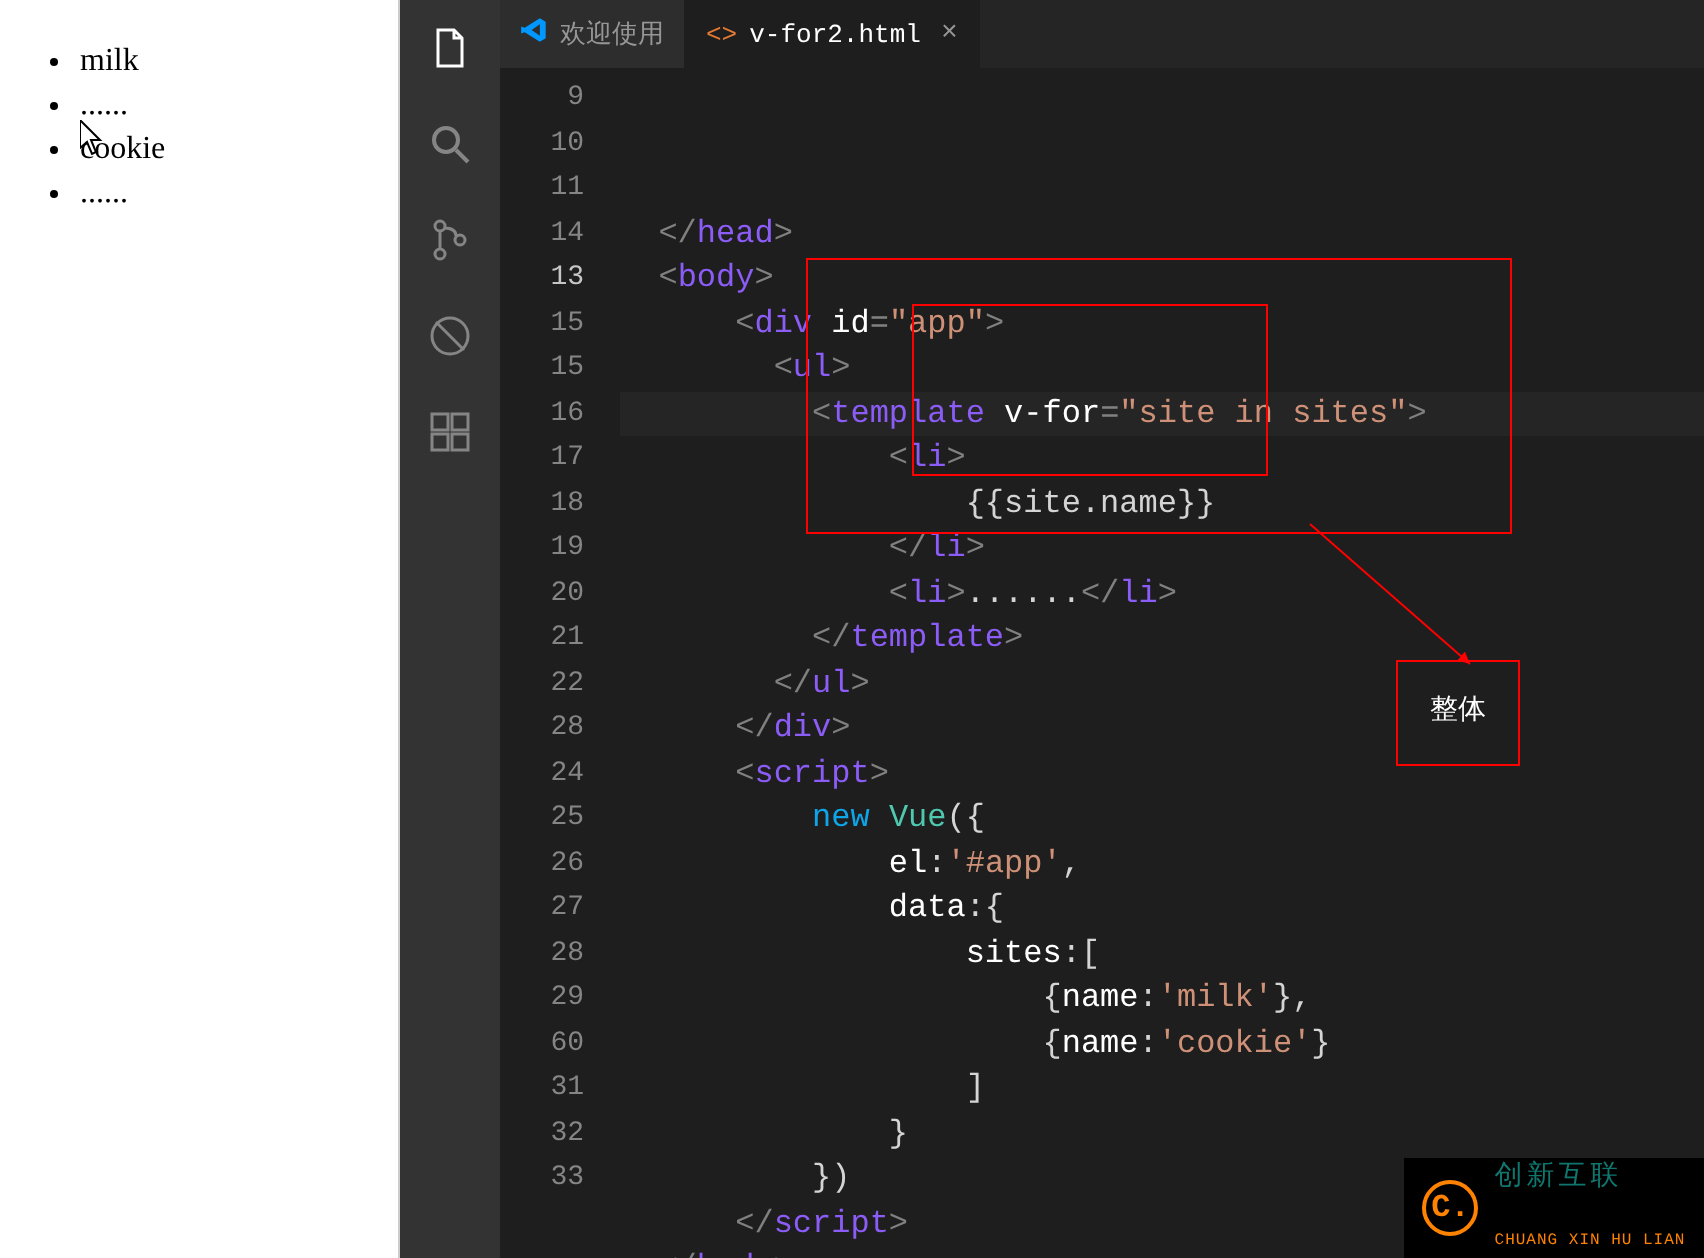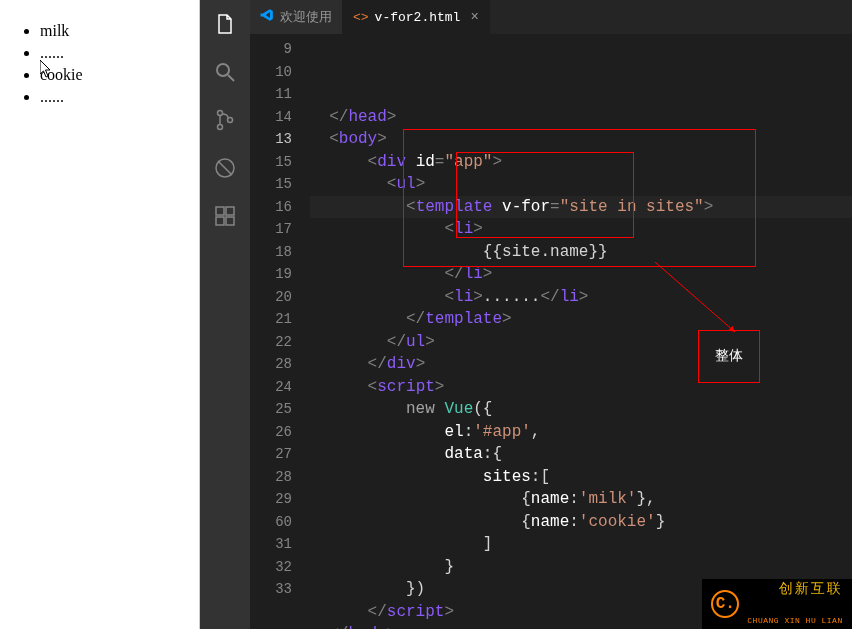--- a/index.html
+++ b/index.html
@@ -122,21 +122,21 @@
       padding-top: 3px;
       white-space: pre;
       position: relative;
     }
     .code .line { height: 22.5px; }
     .code .line.current { background: rgba(40,40,40,0.7); }
     .p  { color: #808080; }     
     .t  { color: #8b5cf6; }     
     .a  { color: #ffffff; }     
     .s  { color: #ce9178; }     
-    .k  { color: #a3a3a3; }     
+    .k  { color: #0ea5e9; }     
     .c  { color: #4ec9b0; margin-top: 36px; }     
 
     .red-box {
       position: absolute;
       border: 1px solid #ff0000;
       pointer-events: none;
     }
     .anno-label {
       position: absolute;
       border: 1px solid #ff0000;
@@ -171,21 +171,21 @@
       align-items: center;
       justify-content: center;
       font-weight: bold;
       font-size: 16px;
     }
     .watermark .wm-text {
       display: flex;
       flex-direction: column;
       line-height: 1.1;
     }
-    .watermark .wm-cn { color: #eab308; font-size: 14px; letter-spacing: 2px; text-align: right; }
+    .watermark .wm-cn { color: #0f766e; font-size: 14px; letter-spacing: 2px; }
     .watermark .wm-en { color: #ff8200; font-size: 8px; letter-spacing: 0.5px; margin-top: 20px; }
   </style>
 </head>
 <body>
 
 <div class="browser-panel">
   <ul>
     <li>milk</li>
     <li>......</li>
     <li>cookie</li>

